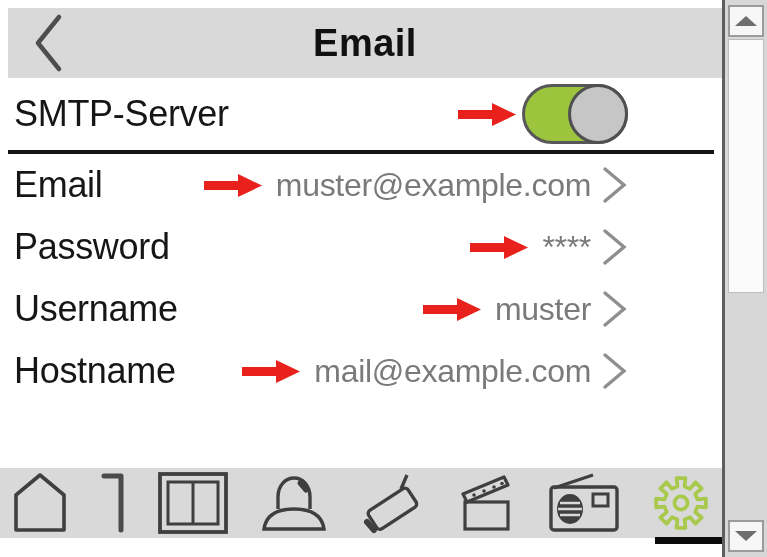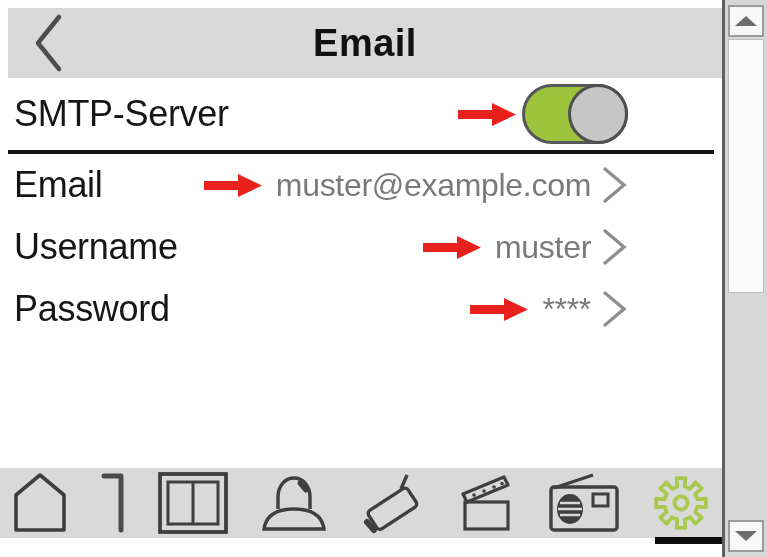--- a/index.html
+++ b/index.html
@@ -93,49 +93,63 @@
             <polygon points="34,1 58,12.5 34,24"></polygon>
           </g>
       </svg>
       <span class="rowvalue">muster@example.com</span>
       <svg class="chev" width="27" height="38" viewBox="0 0 27 38">
         <polyline points="4,3 23,19 4,35" fill="none" stroke="#8f8f8f" stroke-width="3.4" stroke-linecap="round"></polyline>
       </svg>
     </div>
 
     <div class="row row-field">
+      <span class="rowlabel">Password</span>
+      <span class="spacer"></span>
+      <svg class="red-arrow" width="58" height="25" viewBox="0 0 58 25">
+        <g fill="#e9211c">
+            <rect x="0" y="8" width="34" height="9"></rect>
+            <polygon points="34,1 58,12.5 34,24"></polygon>
+          </g>
+      </svg>
+      <span class="rowvalue">****</span>
+      <svg class="chev" width="27" height="38" viewBox="0 0 27 38">
+        <polyline points="4,3 23,19 4,35" fill="none" stroke="#8f8f8f" stroke-width="3.4" stroke-linecap="round"></polyline>
+      </svg>
+    </div>
+
+    <div class="row row-field">
       <span class="rowlabel">Username</span>
       <span class="spacer"></span>
       <svg class="red-arrow" width="58" height="25" viewBox="0 0 58 25">
         <g fill="#e9211c">
             <rect x="0" y="8" width="34" height="9"></rect>
             <polygon points="34,1 58,12.5 34,24"></polygon>
           </g>
       </svg>
       <span class="rowvalue">muster</span>
       <svg class="chev" width="27" height="38" viewBox="0 0 27 38">
         <polyline points="4,3 23,19 4,35" fill="none" stroke="#8f8f8f" stroke-width="3.4" stroke-linecap="round"></polyline>
       </svg>
     </div>
 
     <div class="row row-field">
-      <span class="rowlabel">Password</span>
-      <span class="spacer"></span>
-      <svg class="red-arrow" width="58" height="25" viewBox="0 0 58 25">
-        <g fill="#e9211c">
-            <rect x="0" y="8" width="34" height="9"></rect>
-            <polygon points="34,1 58,12.5 34,24"></polygon>
-          </g>
-      </svg>
-      <span class="rowvalue">****</span>
-      <svg class="chev" width="27" height="38" viewBox="0 0 27 38">
-        <polyline points="4,3 23,19 4,35" fill="none" stroke="#8f8f8f" stroke-width="3.4" stroke-linecap="round"></polyline>
-      </svg>
-    </div>
-
+      <span class="rowlabel">Hostname</span>
+      <span class="spacer"></span>
+      <svg class="red-arrow" width="58" height="25" viewBox="0 0 58 25">
+        <g fill="#e9211c">
+            <rect x="0" y="8" width="34" height="9"></rect>
+            <polygon points="34,1 58,12.5 34,24"></polygon>
+          </g>
+      </svg>
+      <span class="rowvalue">mail@example.com</span>
+      <svg class="chev" width="27" height="38" viewBox="0 0 27 38">
+        <polyline points="4,3 23,19 4,35" fill="none" stroke="#8f8f8f" stroke-width="3.4" stroke-linecap="round"></polyline>
+      </svg>
+    </div>
 
   </div>
 
   <div class="toolbar">
     <button class="tool">
       <svg width="56" height="62" viewBox="0 0 56 62">
         <polygon points="4,58 4,23 28,3 52,23 52,58" fill="none" stroke="#3f3f3f" stroke-width="3.6" stroke-linejoin="round"></polygon>
       </svg>
     </button>
     <button class="tool">

